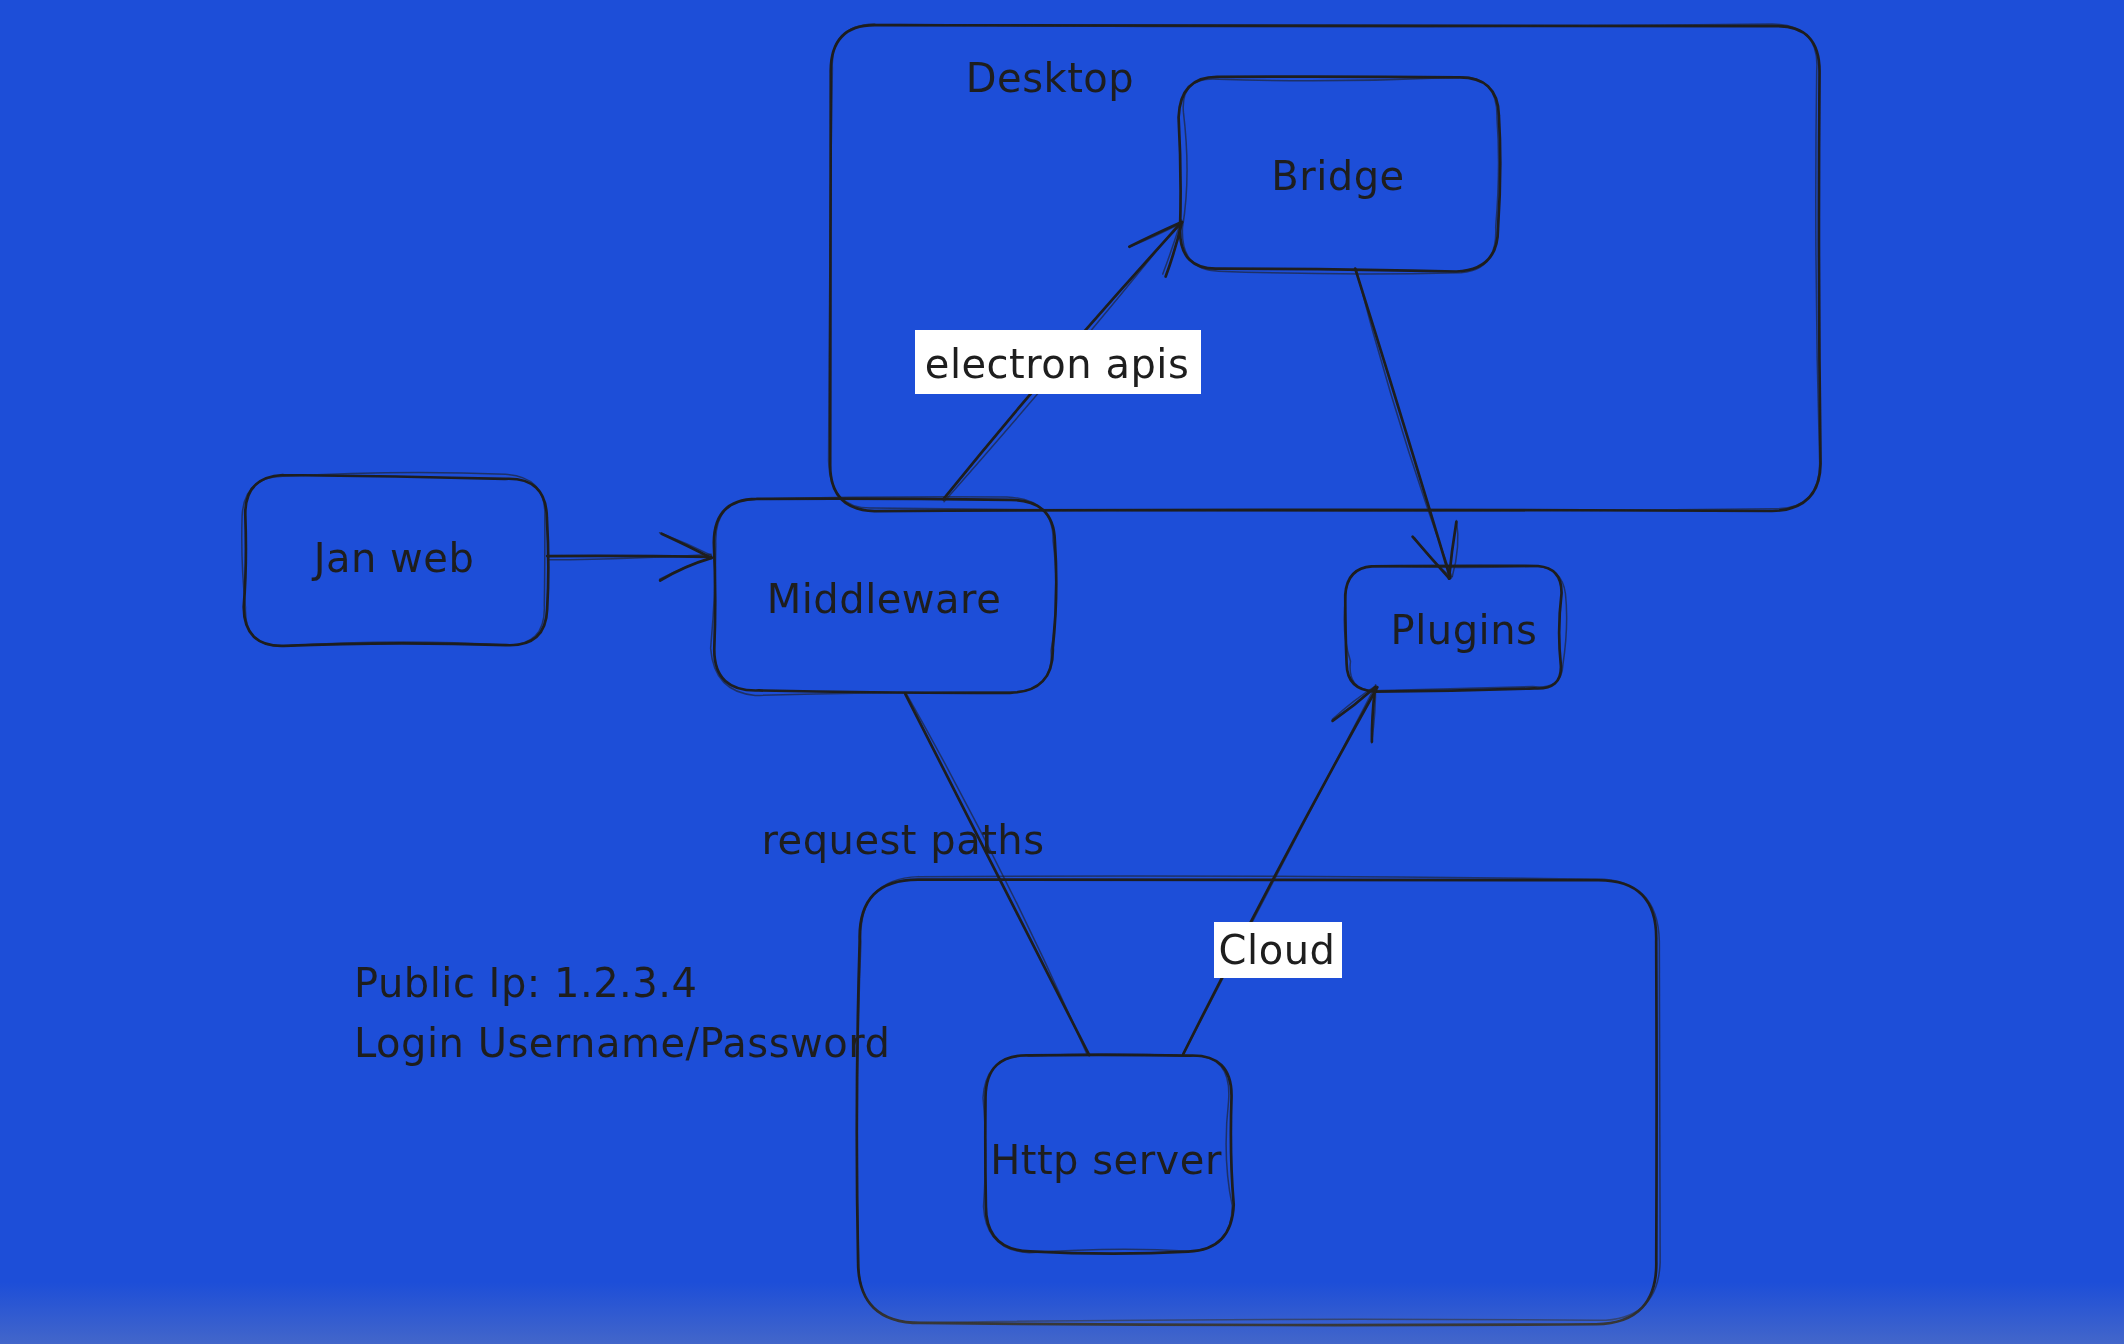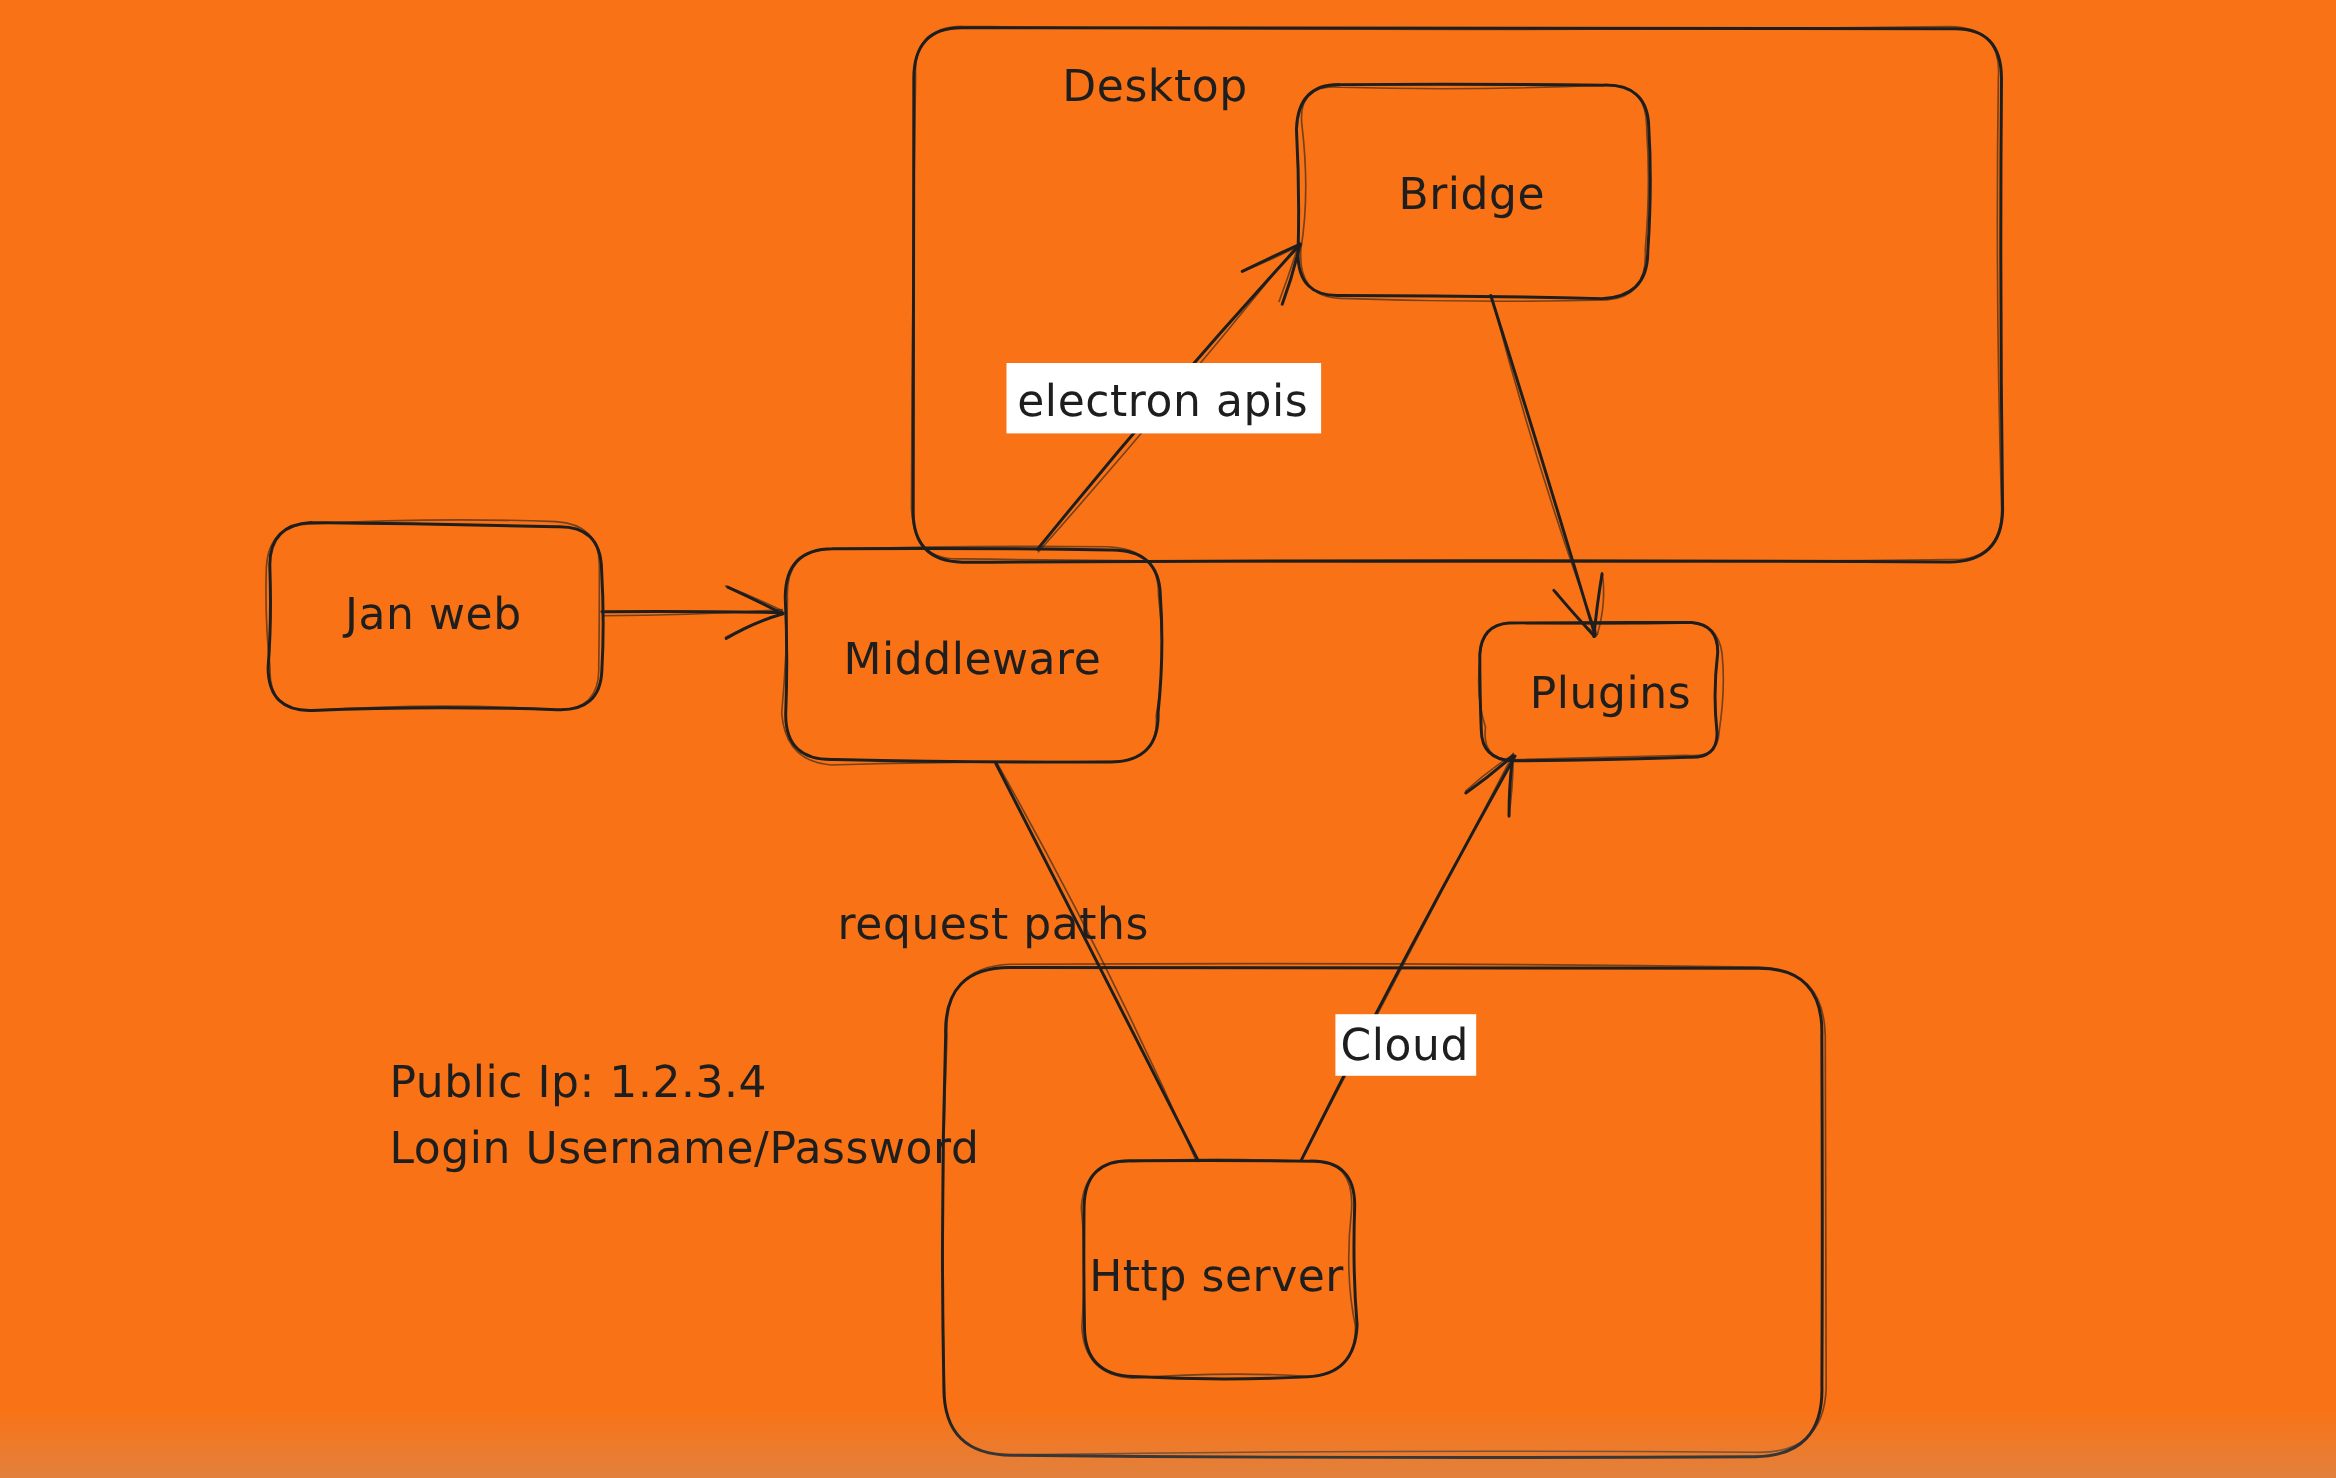--- a/index.html
+++ b/index.html
@@ -5,21 +5,21 @@
   html,body{
     margin:0; padding:0;
     width:2124px; height:1344px;
     background:#ffffff;
     overflow:hidden;
     font-family:"DejaVu Sans", sans-serif;
   }
   .canvas-wrap{
     position:relative;
     width:2124px; height:1344px;
-    background:#f97316;
+    background:#1d4ed8;
   }
   svg{ position:absolute; left:0; top:0; }
   
   .s1{ fill:none; stroke:#1e1e1e; stroke-width:2.7; stroke-linecap:round; stroke-linejoin:round; }
   .s2{ fill:none; stroke:#1e1e1e; stroke-width:1.5; stroke-linecap:round; opacity:.6; }
   .lbl{
     font-family:"DejaVu Sans", sans-serif;
     font-size:40px;
     fill:#1e1e1e;
     text-anchor:middle;

